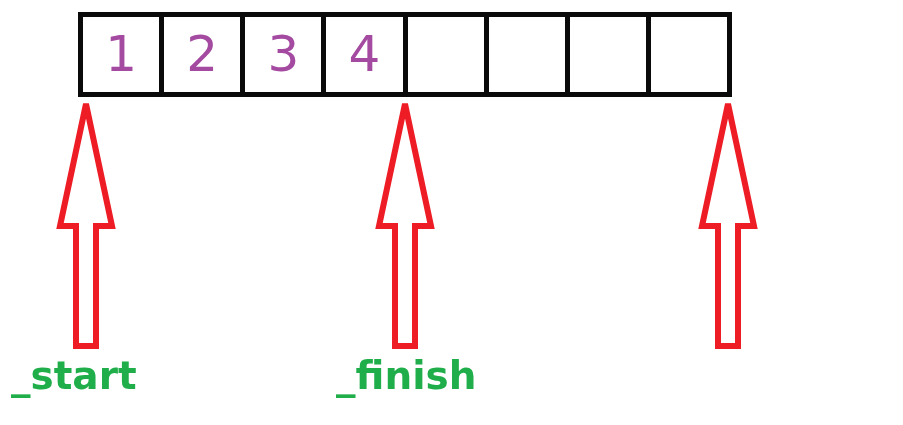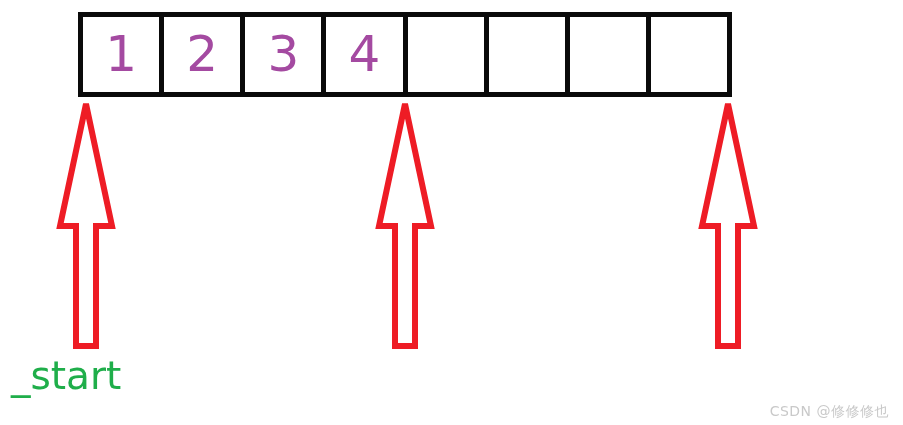--- a/index.html
+++ b/index.html
@@ -67,21 +67,21 @@
     overflow: visible;
   }
 
   
   .ptr-label {
     position: absolute;
     color: #1fae4a;
     font-family: "DejaVu Sans", sans-serif;
     font-size: 39px;
     line-height: 1;
-    font-weight: 400;
+    font-weight: 700;
     white-space: nowrap;
     user-select: none;
   }
 
   
   .watermark {
     position: absolute;
     right: 14px;
     bottom: 4px;
     color: #c9c9c9;
@@ -129,22 +129,22 @@
       <path d="M31 3 L57 125 L41 125 L41 245 L21 245 L21 125 L5 125 Z" fill="none" stroke="#ee1c25" stroke-width="6" stroke-linejoin="miter" stroke-linecap="butt"></path>
     </svg>
   </div>
   <div class="ptr-label" style="left:11px; top:356px;">_start</div>
 
   <div class="arrow" style="left:374px; top:101px;">
     <svg viewBox="0 0 62 248" preserveAspectRatio="none" aria-hidden="true">
       <path d="M31 3 L57 125 L41 125 L41 245 L21 245 L21 125 L5 125 Z" fill="none" stroke="#ee1c25" stroke-width="6" stroke-linejoin="miter" stroke-linecap="butt"></path>
     </svg>
   </div>
+  <div class="ptr-label" style="left:336px; top:356px;">_finish</div>
 
   <div class="arrow" style="left:697px; top:101px;">
     <svg viewBox="0 0 62 248" preserveAspectRatio="none" aria-hidden="true">
       <path d="M31 3 L57 125 L41 125 L41 245 L21 245 L21 125 L5 125 Z" fill="none" stroke="#ee1c25" stroke-width="6" stroke-linejoin="miter" stroke-linecap="butt"></path>
     </svg>
   </div>
 
-  <div class="watermark">CSDN @修修修也</div>
 
 </div>
 
 </body></html>

